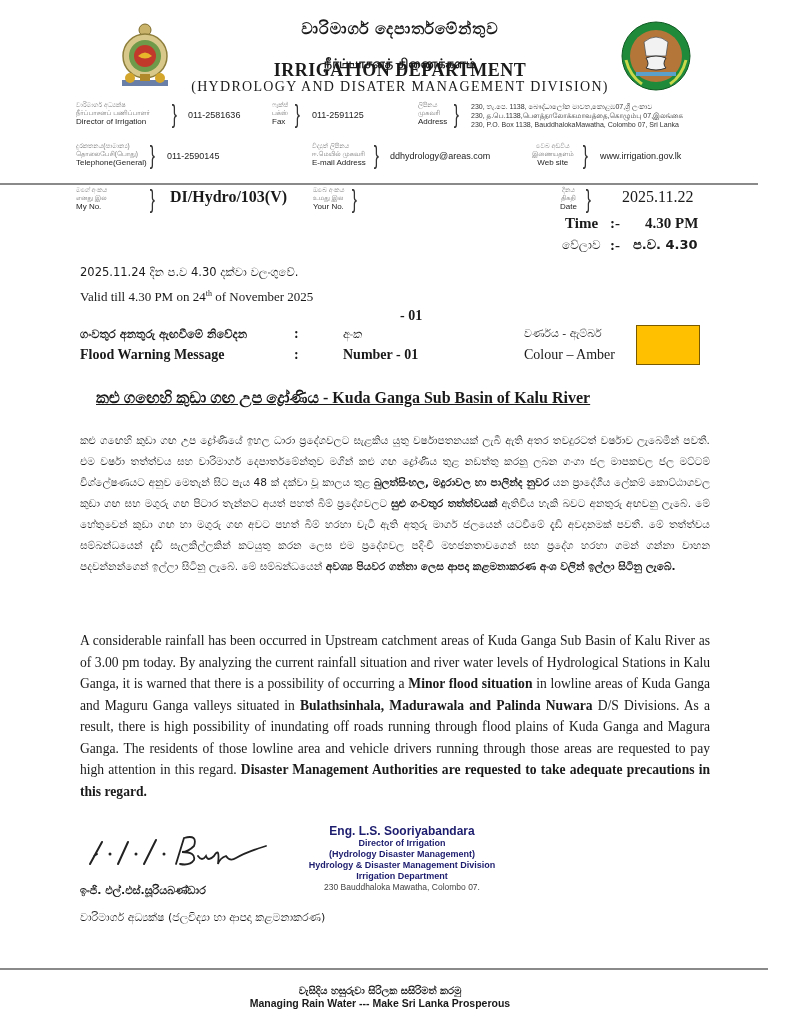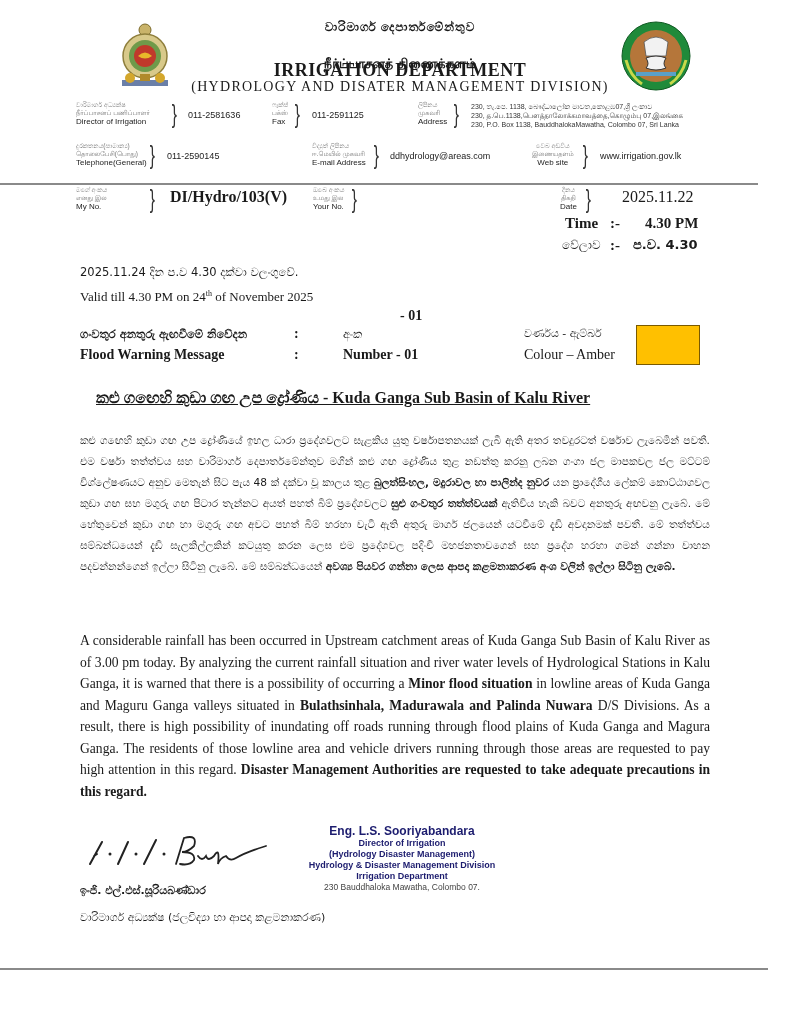--- a/index.html
+++ b/index.html
@@ -3,21 +3,21 @@
   <meta charset="utf-8">
   <style>
     * { box-sizing: border-box; margin: 0; padding: 0; }
     html, body { width: 796px; height: 1024px; background: #ffffff; overflow: hidden; }
     body { position: relative; font-family: "Liberation Serif", serif; color: #1a1a1a; }
     .abs { position: absolute; }
 
     
     .emblem-left { left: 118px; top: 22px; width: 54px; height: 68px; }
     .emblem-right { left: 620px; top: 20px; width: 72px; height: 72px; }
-    .head-si { left: 200px; top: 20px; width: 400px; text-align: center; font-family: Liberation Serif, serif; font-size: 12px; font-weight: bold; letter-spacing: 1px; }
+    .head-si { left: 200px; top: 20px; width: 400px; text-align: center; font-family: Liberation Sans, sans-serif; font-size: 16px; font-weight: bold; letter-spacing: 1px; }
     .head-ta { left: 200px; top: 56px; width: 400px; text-align: center; font-family: "DejaVu Sans", sans-serif; font-size: 13px; font-weight: bold; }
     .head-en { left: 200px; top: 60px; width: 400px; text-align: center; font-family: "Liberation Serif", serif; font-size: 18px; font-weight: bold; letter-spacing: 0.5px; }
     .head-div { left: 190px; top: 79px; width: 420px; text-align: center; font-family: "Liberation Serif", serif; font-size: 14px; letter-spacing: 1.3px; }
 
     
     .lbl { font-family: "Liberation Sans", sans-serif; font-size: 6.5px; color: #7a7a7a; line-height: 8px; }
     .lbl .en { font-size: 8px; color: #222; line-height: 10px; }
     .brace { font-family: "Liberation Sans", sans-serif; font-size: 26px; font-weight: 100; color: #333; line-height: 26px; transform: scaleX(0.6); }
     .val { font-family: "Liberation Sans", sans-serif; font-size: 9px; color: #222; }
     .addr { font-family: "Liberation Sans", sans-serif; font-size: 7px; color: #333; line-height: 9px; white-space: nowrap; }
@@ -220,13 +220,15 @@
   <div class="ln">Hydrology &amp; Disaster Management Division</div>
   <div class="ln">Irrigation Department</div>
   <div class="ad">230 Bauddhaloka Mawatha, Colombo 07.</div>
 </div>
 
 <div class="abs sig-si">ඉංජි. එල්.එස්.සූරියබණ්ඩාර</div>
 <div class="abs sig-title">වාරිමාර්ග අධ්‍යක්ෂ (ජලවිද්‍යා හා ආපදා කළමනාකරණ)</div>
 
 <div class="abs rule" style="left:0; top:968px; width:768px;"></div>
 <div class="abs foot">
+  <div class="si">වැසිදිය හසුරුවා සිරිලක සසිරිමත් කරමු</div>
+  <div class="en">Managing Rain Water --- Make Sri Lanka Prosperous</div>
 </div>
 
 </body></html>

